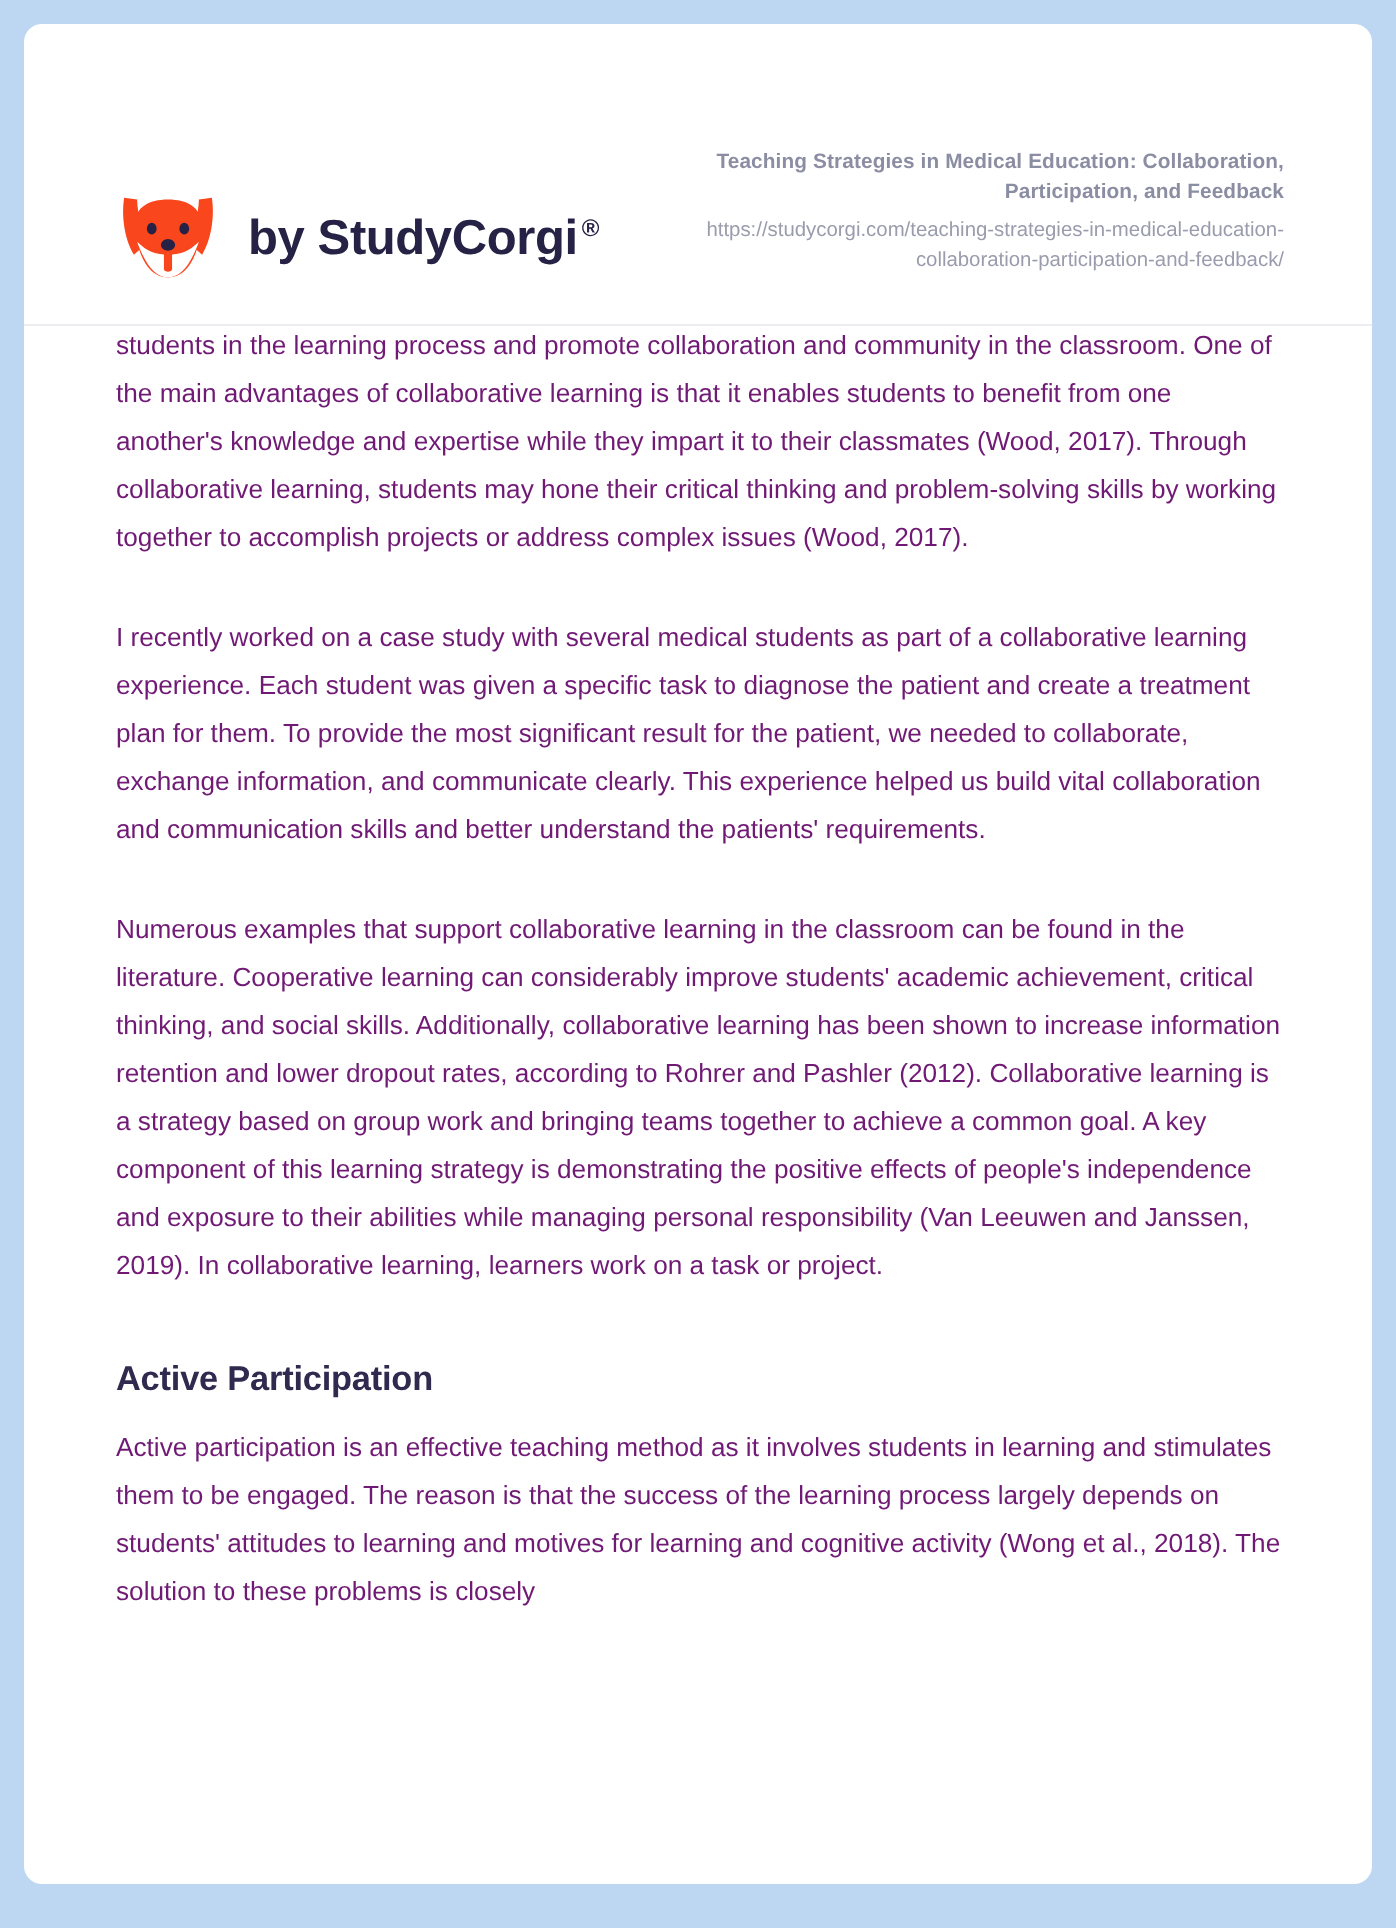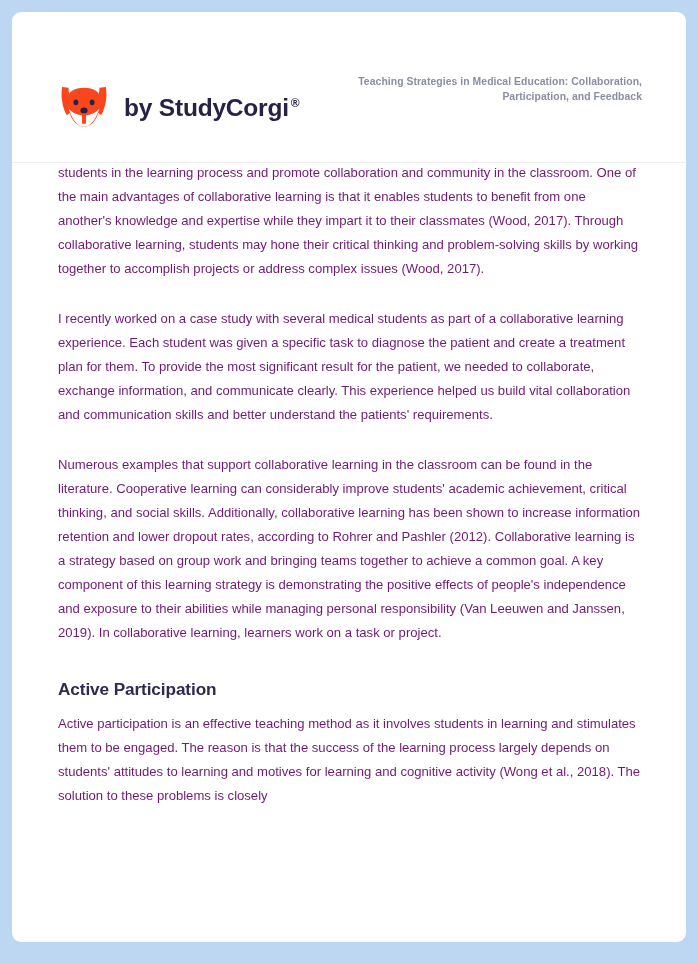--- a/index.html
+++ b/index.html
@@ -27,21 +27,21 @@
   
   .doc-header {
     position: relative;
     height: 137px;
     box-sizing: border-box;
     padding: 0 32px;
   }
   .brand {
     position: absolute;
     left: 46px;
-    top: 72px;
+    top: 84px;
     display: flex;
     align-items: center;
   }
   .brand-logo {
     width: 52px;
     height: 48px;
     display: block;
   }
   .brand-wordmark {
     margin-left: 14px;
@@ -132,20 +132,21 @@
           <ellipse cx="42" cy="22" rx="3" ry="3.6" fill="#262245"></ellipse>
           <ellipse cx="32" cy="32" rx="4.4" ry="3.6" fill="#262245"></ellipse>
           <path d="M29.5 37 C29.5 35.5 34.5 35.5 34.5 37 L34.5 47 C34.5 49 29.5 49 29.5 47 Z" fill="#f9461c"></path>
         </svg>
       </span>
       <span class="brand-wordmark"><span>by StudyCorgi</span><span class="brand-reg">®</span></span>
     </div>
 
     <div class="header-meta">
       <div class="header-title">Teaching Strategies in Medical Education: Collaboration, Participation, and Feedback</div>
+      <div class="header-url">https://studycorgi.com/teaching-strategies-in-medical-education-collaboration-participation-and-feedback/</div>
     </div>
 
     <div class="header-rule"></div>
   </div>
 
   <div class="doc-body">
     <p class="para">students in the learning process and promote collaboration and community in the classroom. One of the main advantages of collaborative learning is that it enables students to benefit from one another's knowledge and expertise while they impart it to their classmates (Wood, 2017). Through collaborative learning, students may hone their critical thinking and problem-solving skills by working together to accomplish projects or address complex issues (Wood, 2017).</p>
     <p class="para">I recently worked on a case study with several medical students as part of a collaborative learning experience. Each student was given a specific task to diagnose the patient and create a treatment plan for them. To provide the most significant result for the patient, we needed to collaborate, exchange information, and communicate clearly. This experience helped us build vital collaboration and communication skills and better understand the patients' requirements.</p>
     <p class="para">Numerous examples that support collaborative learning in the classroom can be found in the literature. Cooperative learning can considerably improve students' academic achievement, critical thinking, and social skills. Additionally, collaborative learning has been shown to increase information retention and lower dropout rates, according to Rohrer and Pashler (2012). Collaborative learning is a strategy based on group work and bringing teams together to achieve a common goal. A key component of this learning strategy is demonstrating the positive effects of people's independence and exposure to their abilities while managing personal responsibility (Van Leeuwen and Janssen, 2019). In collaborative learning, learners work on a task or project.</p>
 

